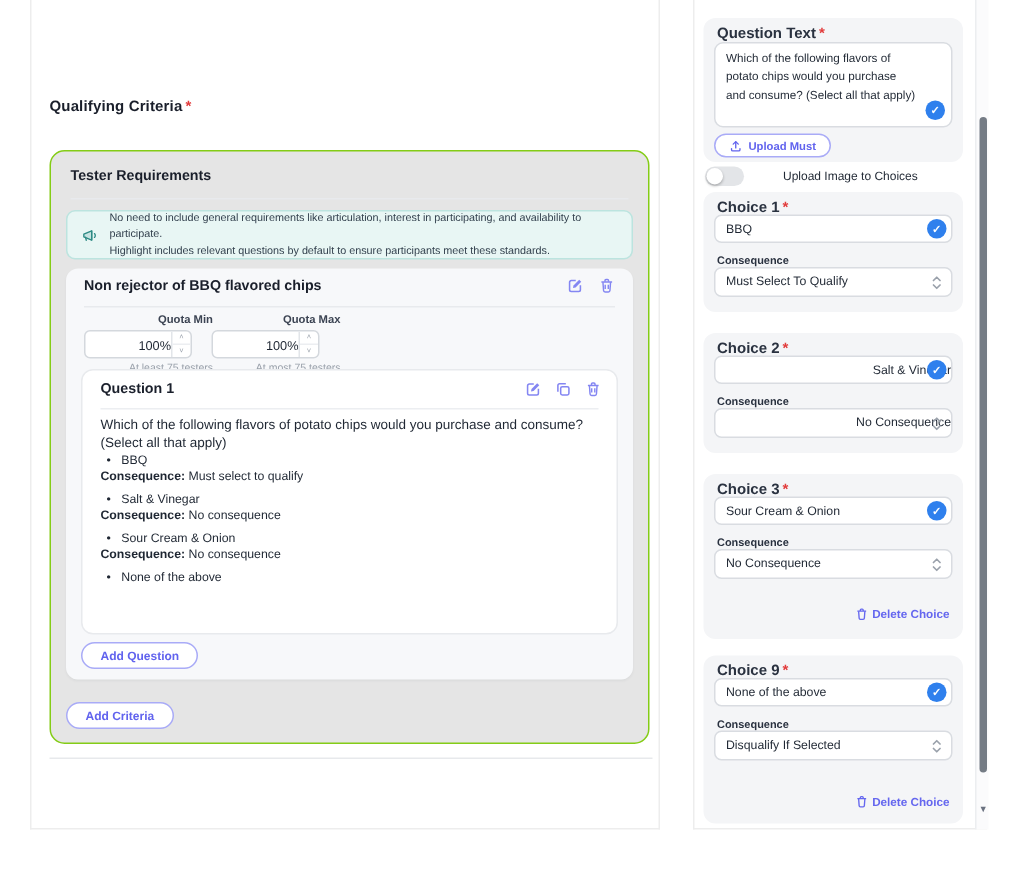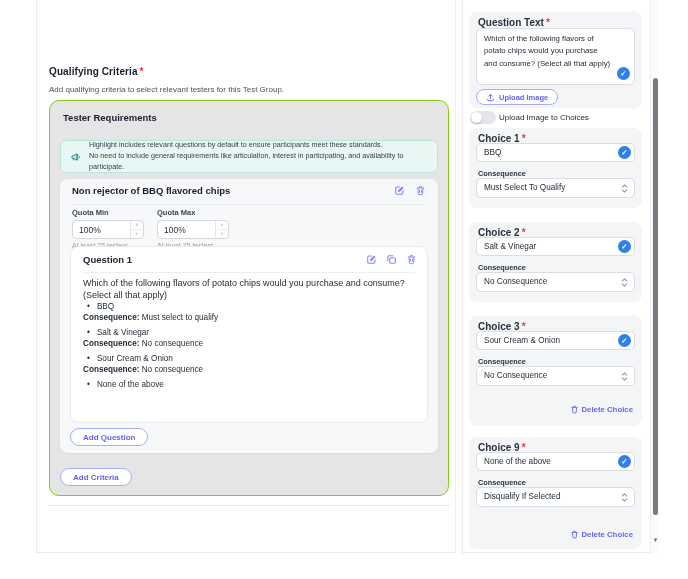--- a/index.html
+++ b/index.html
@@ -1,21 +1,21 @@
 <!DOCTYPE html>
 <html><head>
 <meta charset="utf-8">
 <style>
   * { margin:0; padding:0; box-sizing:border-box; }
   html,body { background:#fff; }
   body { font-family:"Liberation Sans", sans-serif; color:#1a1f2b; }
   .canvas { position:relative; width:688px; height:579px; background:#fff; overflow:hidden; }
 
   
-  .panel-left { position:absolute; left:36px; top:0; width:420px; height:553px;
+  .panel-left { position:absolute; left:20px; top:0; width:420px; height:553px;
     background:#fff; border-left:1px solid #ededed; border-right:1px solid #ededed; border-bottom:1px solid #ededed; }
   .qc-title { position:absolute; left:12px; top:66px; font-size:10px; font-weight:bold; letter-spacing:.1px; }
   .req { color:#e23b3b; font-weight:bold; margin-left:2px; }
   .qc-sub { position:absolute; left:12px; top:85px; font-size:8px; color:#4a5260; }
 
   .teal-card { position:absolute; left:12px; top:100px; width:400px; height:396px;
     border:1px solid #84cc16; border-radius:10px; background:#e5e5e5; }
   .tr-title { position:absolute; left:13px; top:11px; font-size:9.5px; font-weight:bold; }
   .tr-divider { position:absolute; left:13px; right:13px; top:31px; border-top:1px solid #e8eaed; }
 
@@ -27,21 +27,21 @@
 
   .criteria-card { position:absolute; left:10px; right:10px; top:78px; height:274px;
     background:#f7f8fa; border-radius:8px; box-shadow:0 1px 2px rgba(20,30,50,.05); }
   .crit-header { position:absolute; left:12px; top:6px; font-size:9.5px; font-weight:bold; }
   .icon-row { position:absolute; top:6px; display:flex; gap:10px; }
   .crit-icons { right:12px; }
   .icon-btn { width:11px; height:11px; cursor:pointer; }
   .icon-btn svg { width:11px; height:11px; display:block; }
   .crit-divider { position:absolute; left:12px; right:12px; top:25px; border-top:1px solid #e8eaed; }
 
-  .quota-group { position:absolute; top:29px; width:86px; }
+  .quota-group { position:absolute; top:29px; width:86px;text-align:right; }
   .qg-min { left:12px; } .qg-max { left:97px; }
   .quota-label { font-size:7.5px; color:#3c4453; font-weight:bold; }
   .num-input { margin-top:3px; width:72px; height:19px; background:#fff; border:1px solid #d4d8dd; border-radius:4px;
     display:flex; align-items:center; overflow:hidden; }
   .num-value { flex:1; font-size:8.5px; padding-left:6px; color:#1f2733; }
   .num-spin { width:13px; height:100%; border-left:1px solid #e2e5e9; display:flex; flex-direction:column; }
   .num-spin span { flex:1; display:flex; align-items:center; justify-content:center; font-size:5px; color:#9aa1ab; line-height:1; }
   .num-spin span + span { border-top:1px solid #eceef1; }
   .quota-hint { margin-top:3px; font-size:7px; color:#9aa1ab; }
 
@@ -71,28 +71,28 @@
   .rp-label { position:absolute; left:9px; top:5px; font-size:10px; font-weight:bold; color:#2a3240; }
   .card-qtext { top:12px; height:96px; }
   .rp-textarea { position:absolute; left:7px; right:7px; top:16px; height:57px; background:#fff;
     border:1px solid #d9dce1; border-radius:6px; padding:4px 22px 4px 7px; font-size:7.8px; line-height:1.6; color:#1f2733; }
   .check-badge { position:absolute; width:13px; height:13px; border-radius:50%; background:#2f80ed;
     color:#fff; font-size:7.5px; font-weight:bold; display:flex; align-items:center; justify-content:center; }
   .ta-check { right:4px; bottom:4px; }
   .upload-btn { position:absolute; left:7px; top:77px; height:16px; padding:0 9px; font-size:7.5px; }
   .upload-btn svg { width:9px; height:9px; }
 
-  .toggle-row { position:absolute; left:7px; top:111px; display:flex; align-items:center; gap:3px; }
+  .toggle-row { position:absolute; left:7px; top:111px; display:flex; align-items:center; gap:26px; }
   .toggle { position:relative; width:26px; height:13px; border-radius:999px; background:#e3e5e8; cursor:pointer; }
   .knob { position:absolute; left:1px; top:1px; width:11px; height:11px; border-radius:50%; background:#fff;
     box-shadow:0 1px 2px rgba(0,0,0,.28); }
   .toggle-label { font-size:8px; color:#1f2733; }
 
   .card-c1 { top:128px; height:80px; }
-  .card-c2 { top:222px; height:80px; }
+  .card-c2 { top:222px; height:80px;text-align:right; }
   .card-c3 { top:316px; height:110px; }
   .card-c4 { top:437px; height:112px; }
   .choice-input { position:absolute; left:7px; right:7px; top:15px; height:19px; background:#fff;
     border:1px solid #d9dce1; border-radius:5px; font-size:8.2px; color:#1f2733; line-height:17px; padding-left:7px; }
   .ci-check { right:3px; top:2px; }
   .cons-label { position:absolute; left:9px; top:41px; font-size:7.3px; font-weight:bold; color:#2a3240; }
   .choice-select { position:absolute; left:7px; right:7px; top:50px; height:20px; background:#fff;
     border:1px solid #d9dce1; border-radius:5px; font-size:8.2px; color:#1f2733; line-height:18px; padding-left:7px; cursor:pointer; }
   .stepper { position:absolute; right:6px; top:4px; }
   .stepper svg { width:7px; height:11px; display:block; }
@@ -105,38 +105,37 @@
   .scroll-thumb { position:absolute; left:2px; top:78px; width:5px; height:437px; background:#757c85; border-radius:3px; cursor:pointer; }
   .scroll-arrow { position:absolute; left:0; top:537px; width:9px; text-align:center; font-size:6px; color:#6b7280; cursor:pointer; }
 </style>
 </head>
 <body>
 
 <div class="canvas">
 
   <div class="panel-left">
     <div class="qc-title"><span>Qualifying Criteria</span><span class="req">*</span></div>
-    <div class="qc-sub">Add qualifying criteria to select relevant testers for this Test Group.</div>
 
     <div class="teal-card">
       <div class="tr-title">Tester Requirements</div>
       <div class="tr-divider"></div>
 
       <div class="info-box">
         <span class="info-icon">
           <svg viewBox="0 0 16 16">
               <path d="M2.5 6.8v2.4l7 3V3.8z" fill="#2d8a84" fill-opacity=".18" stroke="#2d8a84" stroke-width="1.2" stroke-linejoin="round"></path>
               <path d="M9.5 3.8v8.4" stroke="#2d8a84" stroke-width="1.2"></path>
               <path d="M12 6.3c.9.5.9 2.9 0 3.4" fill="none" stroke="#2d8a84" stroke-width="1.2" stroke-linecap="round"></path>
               <path d="M4 9.6l.7 2.6" stroke="#2d8a84" stroke-width="1.2" stroke-linecap="round"></path>
             </svg>
         </span>
         <div class="info-text">
+          <div>No need to include general requirements like articulation, interest in participating, and availability to participate.</div>
           <div>Highlight includes relevant questions by default to ensure participants meet these standards.</div>
-          <div>No need to include general requirements like articulation, interest in participating, and availability to participate.</div>
         </div>
       </div>
 
       <div class="criteria-card">
         <div class="crit-header">Non rejector of BBQ flavored chips</div>
         <div class="icon-row crit-icons">
           <span class="icon-btn">
             <svg viewBox="0 0 16 16" fill="none" stroke="#8486f2" stroke-width="1.5">
                 <path d="M8.5 3H4.2A1.7 1.7 0 0 0 2.5 4.7v7.1a1.7 1.7 0 0 0 1.7 1.7h7.1a1.7 1.7 0 0 0 1.7-1.7V7.5"></path>
                 <path d="M11.8 2.2l2 2L8.3 9.7l-2.5.5.5-2.5z" fill="#8486f2" stroke="none"></path>
@@ -250,21 +249,21 @@
       <div class="rp-textarea">
         <span>Which of the following flavors of potato chips would you purchase and consume? (Select all that apply)</span>
         <span class="check-badge ta-check">✓</span>
       </div>
       <button class="pill-btn upload-btn">
         <svg viewBox="0 0 16 16" fill="none" stroke="#6163ee" stroke-width="1.6" stroke-linecap="round" stroke-linejoin="round">
             <path d="M8 10V3"></path>
             <path d="M5 5.5L8 2.5l3 3"></path>
             <path d="M3 10.8v1.2A1.5 1.5 0 0 0 4.5 13.5h7A1.5 1.5 0 0 0 13 12v-1.2"></path>
           </svg>
-        <span>Upload Image</span>
+        <span>Upload Must</span>
       </button>
     </div>
 
     <div class="toggle-row">
       <span class="toggle">
           <span class="knob"></span>
         </span>
       <span class="toggle-label">Upload Image to Choices</span>
     </div>
 

